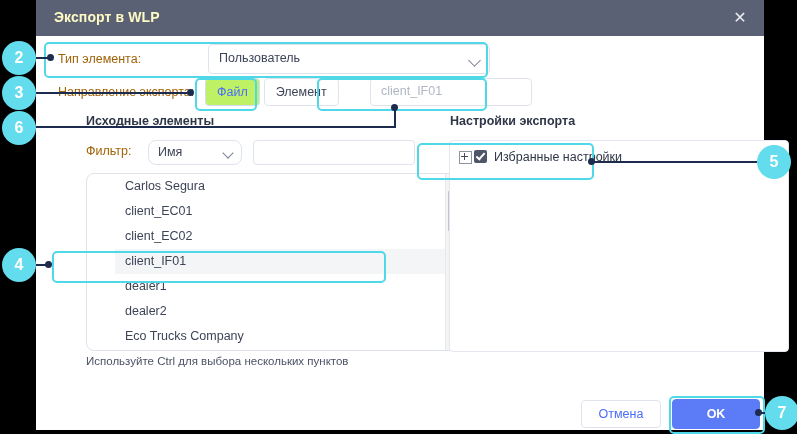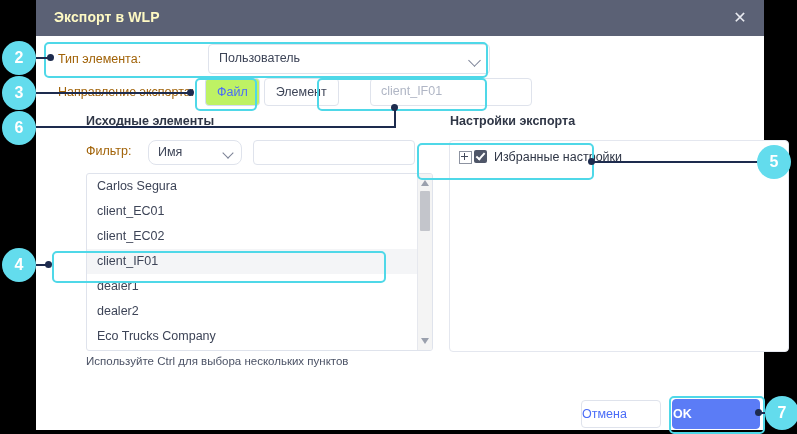--- a/index.html
+++ b/index.html
@@ -79,22 +79,23 @@
   .filter-sel .val{position:absolute;left:9px;top:4px;color:#3d4457;font-size:12.5px;}
   .filter-sel .chev{right:9px;top:8px;width:7px;height:7px;}
   .filter-input{
     position:absolute;left:167px;top:0;width:160px;height:23px;
     border:1px solid #dfe3ec;border-radius:4px;background:#fff;
   }
 
   
   .listbox{
     position:absolute;left:50px;top:173px;width:345px;height:176px;
-    border:1px solid #dfe3ec;border-radius:3px;background:#ffffff;
+    border:1px solid #dfe3ec;border-radius:8px;background:#ffffff;
     overflow:hidden;
+    padding-left:28px;
   }
   .list-item{
     position:relative;height:25px;line-height:25px;padding-left:10px;
     color:#3d4457;font-size:12.5px;cursor:pointer;
   }
   .list-item.selected{background:#f4f5f7;}
   .scrollbar{
     position:absolute;right:0;top:0;width:14px;height:176px;
     background:#f4f4f4;border-left:1px solid #e6e8ee;cursor:pointer;
   }
@@ -132,21 +133,21 @@
     position:relative;cursor:pointer;flex:none;
   }
   .cbx:after{
     content:"";position:absolute;left:4px;top:1px;width:3px;height:7px;
     border:solid #ffffff;border-width:0 2px 2px 0;transform:rotate(42deg);
   }
   .tlabel{margin-left:7px;color:#2f3646;font-size:12.5px;white-space:nowrap;}
 
   
   .btn{
-    position:absolute;height:26px;line-height:26px;text-align:left;
+    position:absolute;height:26px;line-height:26px;text-align:center;
     font-size:12.5px;border-radius:4px;cursor:pointer;
   }
   .btn-cancel{left:545px;top:400px;width:78px;background:#fff;border:1px solid #dfe3ec;color:#4a6cf7;}
   .btn-ok{left:636px;top:399px;width:86px;height:28px;line-height:28px;background:#5b7cf6;color:#fff;border:1px solid #5b7cf6;font-weight:700;}
 
   
   .ring{position:absolute;border:2px solid #4fd8e8;border-radius:5px;pointer-events:none;}
   #ring2{left:44px;top:42px;width:440px;height:32px;}
   #ring3{left:195px;top:78px;width:58px;height:29px;}
   #ring4{left:52px;top:251px;width:330px;height:28px;}

